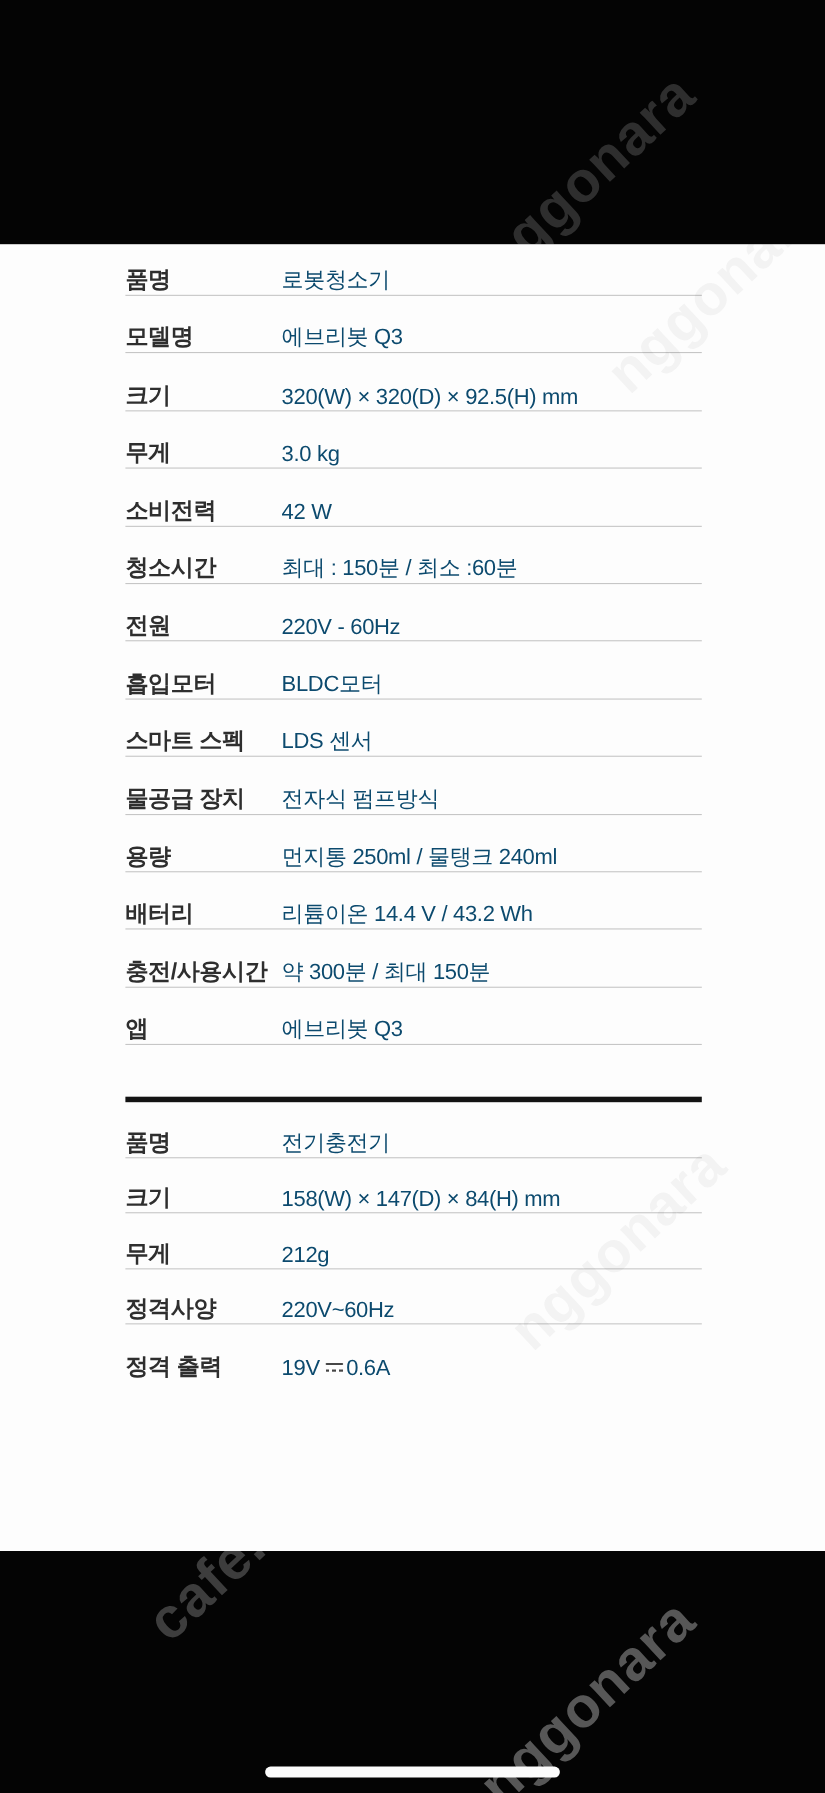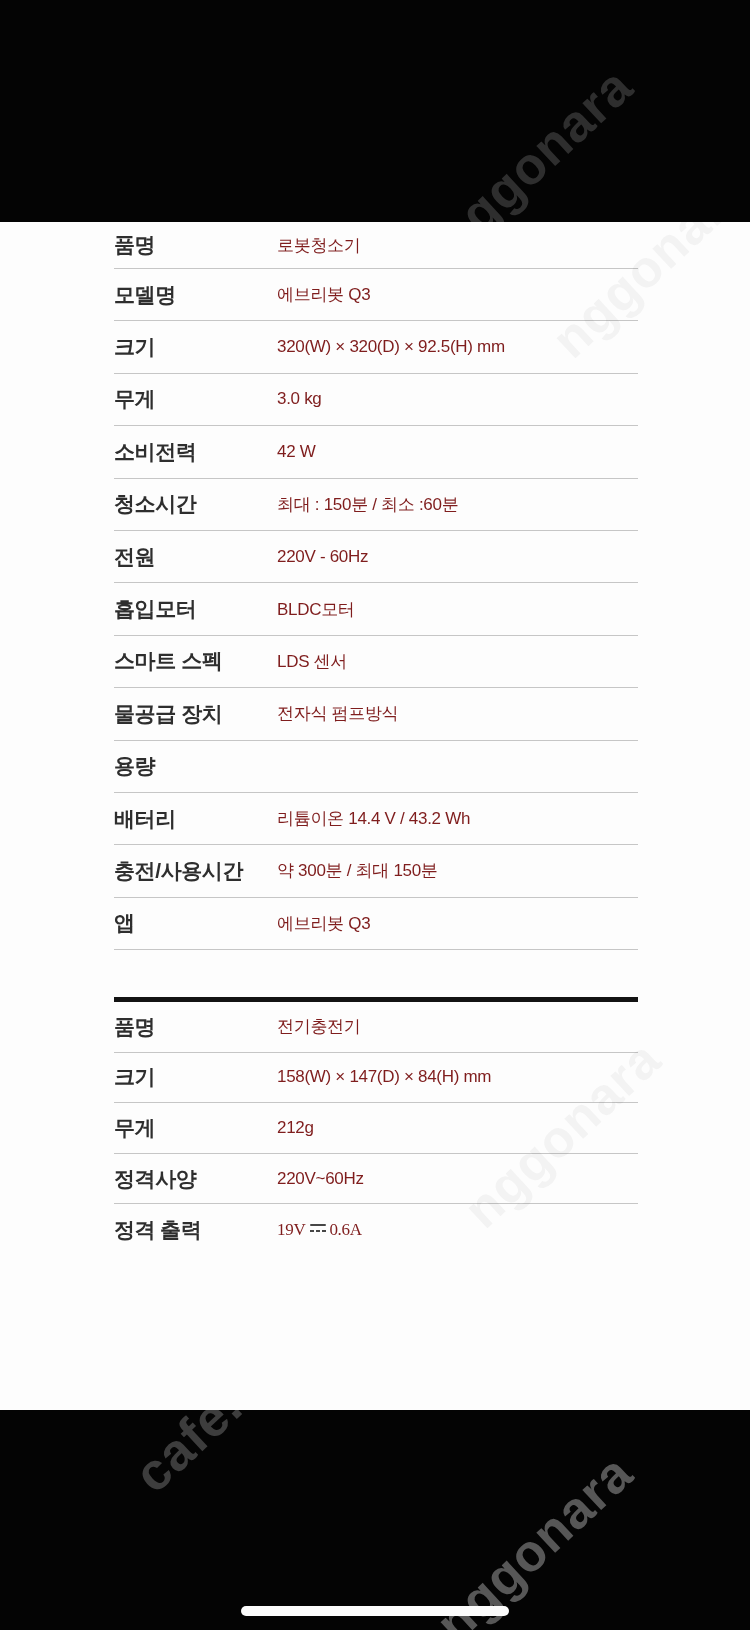--- a/index.html
+++ b/index.html
@@ -15,37 +15,36 @@
   .top-bar { height:222px; }
   .bottom-bar { height:220px; }
 
   .content {
     position:relative; overflow:hidden;
     height:1188px; background:#fdfdfd;
   }
 
   .spec-table { margin:0 112px 0 114px; }
   .spec-row {
-    display:flex; align-items:center;
+    display:flex; align-items:flex-end;
     height:52.4px; box-sizing:border-box;
     border-bottom:1.5px solid #c6c6c6;
-    gap:21px;
   }
   .robot-table .spec-row:first-child { height:47px; }
   .charger-table { border-top:5px solid #131313; }
   .charger-table .spec-row { height:50.6px; }
-  .charger-table .spec-row:last-child { border-bottom:none; height:52px;font-family:Liberation Serif, serif; }
+  .charger-table .spec-row:last-child { border-bottom:none; height:52px; }
 
   .spec-label {
     flex:0 0 142px;
     font-size:21px; font-weight:700; color:#2e2e2e;
     letter-spacing:-0.4px; white-space:nowrap;
   }
   .spec-value {
-    font-size:17px; font-weight:400; color:#7f1d1d;
+    font-size:20px; font-weight:400; color:#0c4a6e;
     letter-spacing:-0.3px; white-space:nowrap;
   }
   .table-gap { height:47px; }
 
   
   .dc-symbol { display:inline-block; width:16px; margin:0 3px 0 5px; vertical-align:3px; }
   .dc-symbol .bar  { display:block; height:2.5px; background:#464646; border-radius:1px; }
   .dc-symbol .dash { display:block; height:2.5px; margin-top:3.5px;
                      background:repeating-linear-gradient(90deg,#464646 0 3.5px,transparent 3.5px 6px); }
 
@@ -117,20 +116,21 @@
       <div class="spec-row">
         <div class="spec-label">스마트 스펙</div>
         <div class="spec-value">LDS 센서</div>
       </div>
       <div class="spec-row">
         <div class="spec-label">물공급 장치</div>
         <div class="spec-value">전자식 펌프방식</div>
       </div>
       <div class="spec-row">
         <div class="spec-label">용량</div>
+        <div class="spec-value">먼지통 250ml / 물탱크 240ml</div>
       </div>
       <div class="spec-row">
         <div class="spec-label">배터리</div>
         <div class="spec-value">리튬이온 14.4 V / 43.2 Wh</div>
       </div>
       <div class="spec-row">
         <div class="spec-label">충전/사용시간</div>
         <div class="spec-value">약 300분 / 최대 150분</div>
       </div>
       <div class="spec-row">

